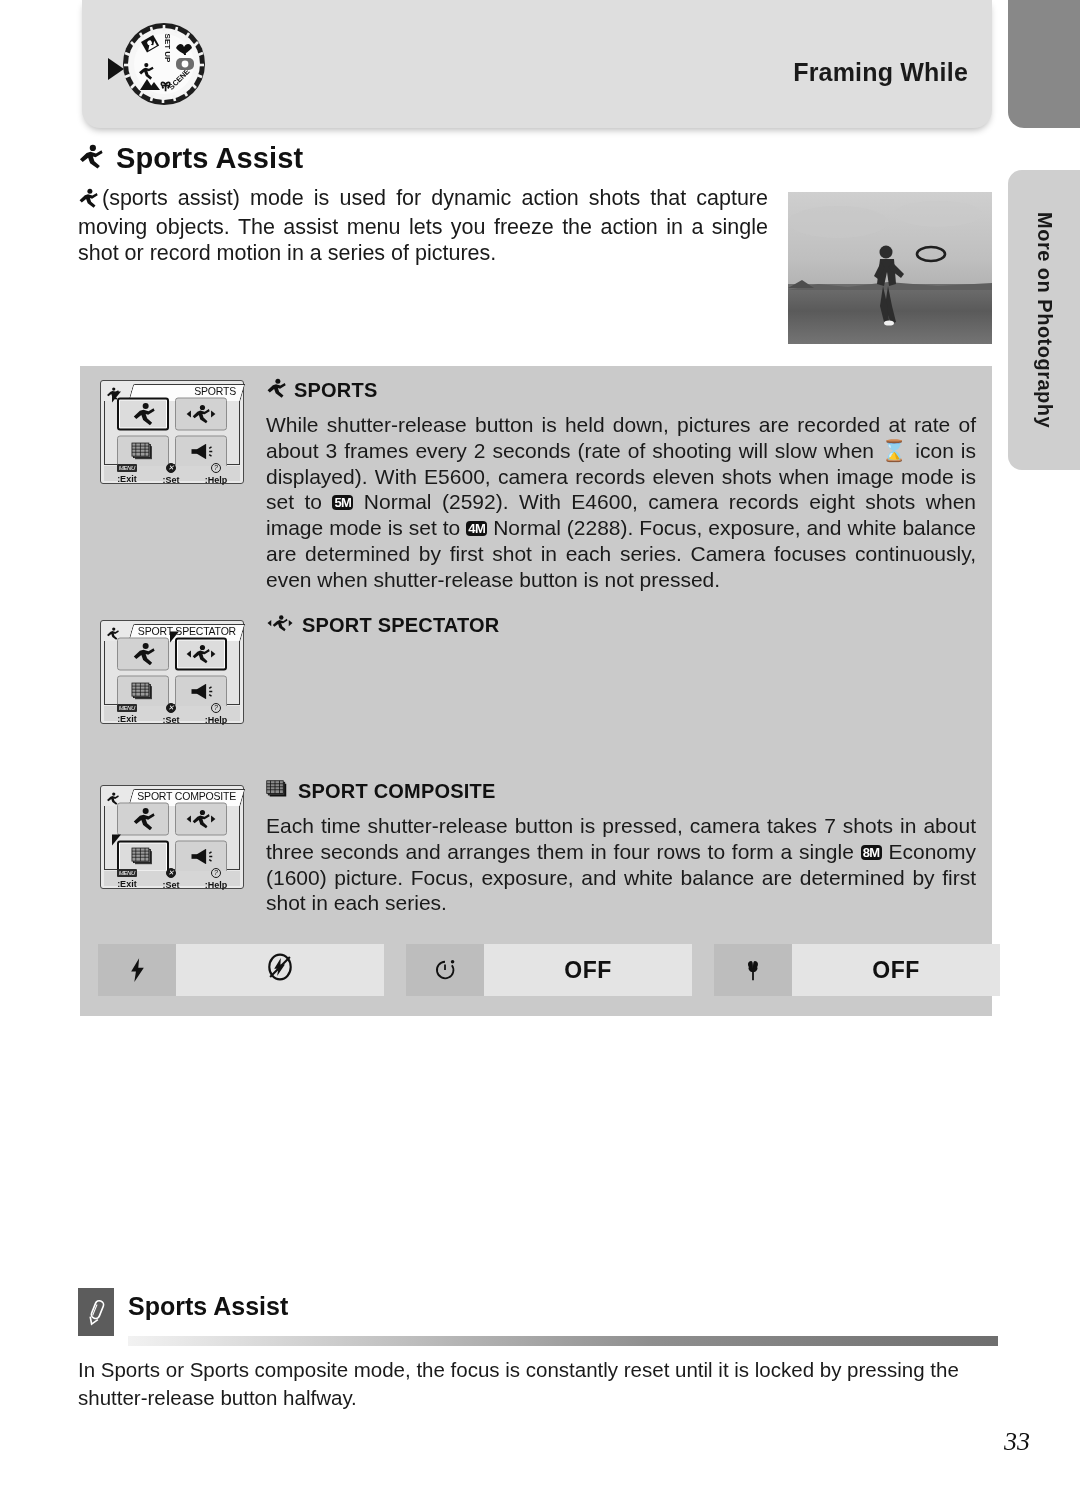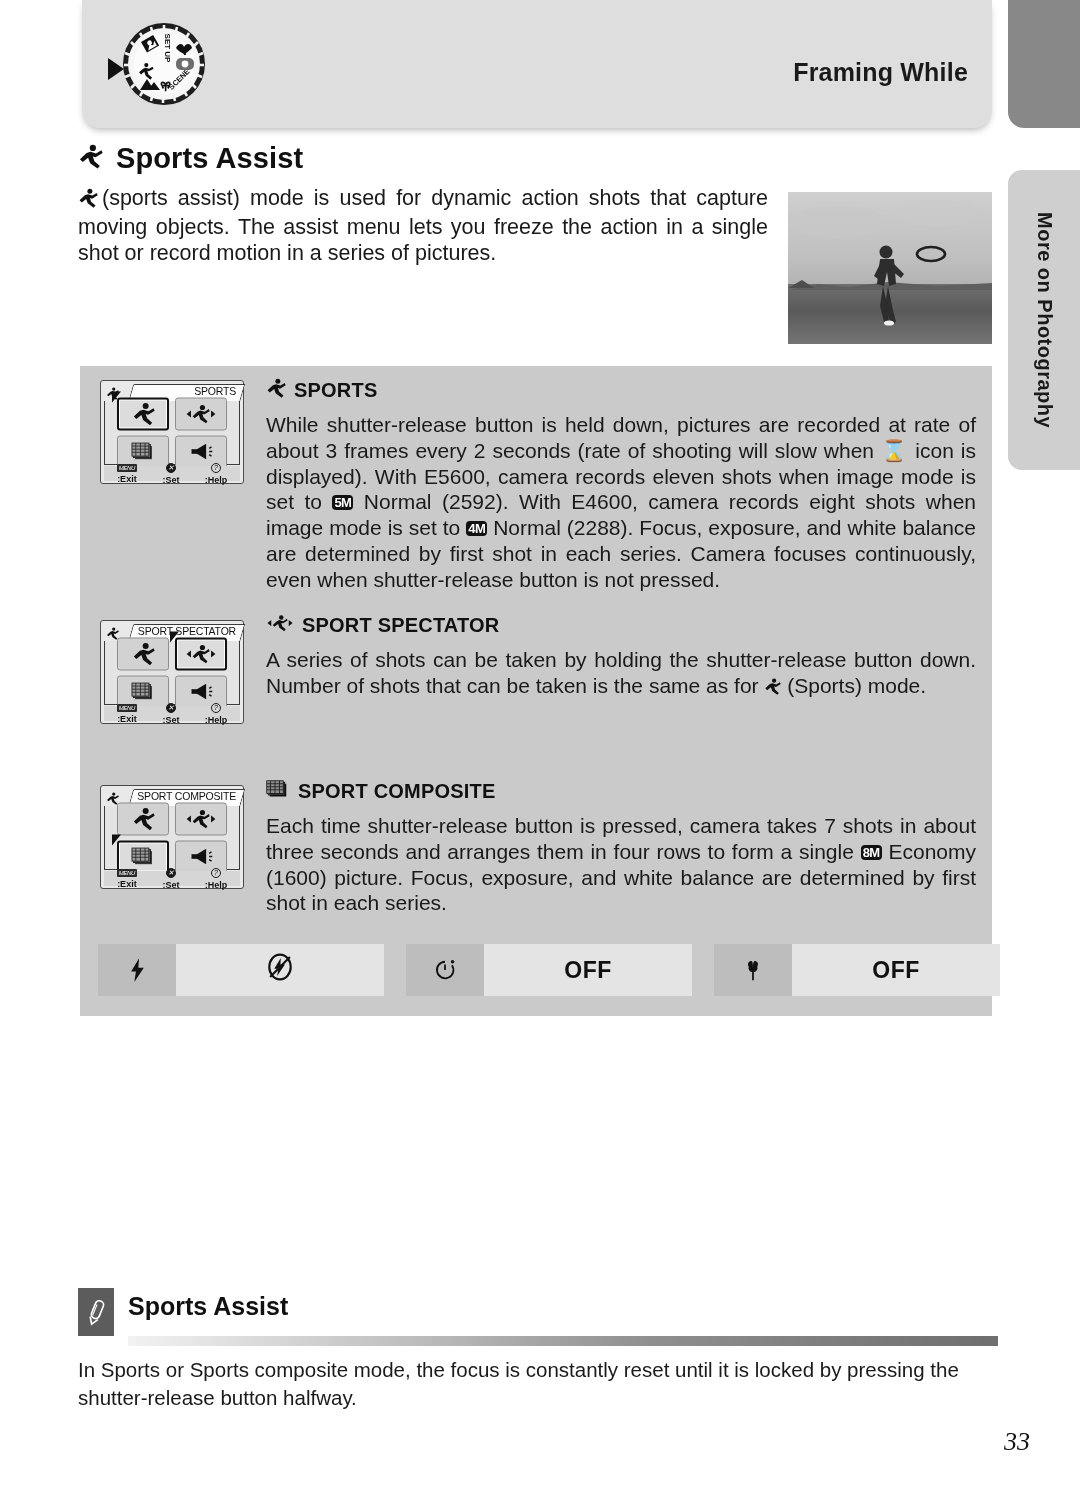--- a/index.html
+++ b/index.html
@@ -641,24 +641,20 @@
         <svg viewBox="0 0 44 32" width="28" height="20">
             <path d="M2 16 L8 11 L8 21 Z" fill="#111"></path>
             <path d="M42 16 L36 11 L36 21 Z" fill="#111"></path>
             <circle cx="24" cy="7" r="3.6" fill="#111"></circle>
             <path d="M21 11 L27 13 L33 9 L34 12 L27 16.5 L24 16 L25.5 21 L31 26 L29 29 L21 23.5 L19 17.5 L13 22 L10.5 19 L17 13 Z" fill="#111"></path>
           </svg>
       </span>
       <span>SPORT SPECTATOR</span>
     </div>
     <div class="sec-body">
-      <p><span>A series of shots can be taken by holding the shutter-release button down. Number of shots that can be taken is the same as for </span><span><svg viewBox="0 0 32 32" width="17" height="17" style="vertical-align:-2px">
-              <circle cx="19" cy="5" r="4" fill="#111"></circle>
-              <path d="M16 10 L23 12 L30 8 L31.5 11.5 L22.5 17 L19 16 L21 22 L28 28 L25 31.5 L15.5 24.5 L13 17.5 L6 23 L2.5 19.5 L11 11.5 Z" fill="#111"></path>
-            </svg></span><span> (Sports) mode.</span></p>
     </div>
   </div>
 
   <div class="sec sec-3">
     <div class="sec-head">
       <span>
         <svg viewBox="0 0 32 26" width="24" height="20">
           <rect x="5" y="6" width="22" height="17" fill="#111"></rect>
           <rect x="3" y="4" width="22" height="17" fill="#444" stroke="#111" stroke-width="1"></rect>
           <rect x="1" y="2" width="22" height="17" fill="#8a8a8a" stroke="#111" stroke-width="1"></rect>

